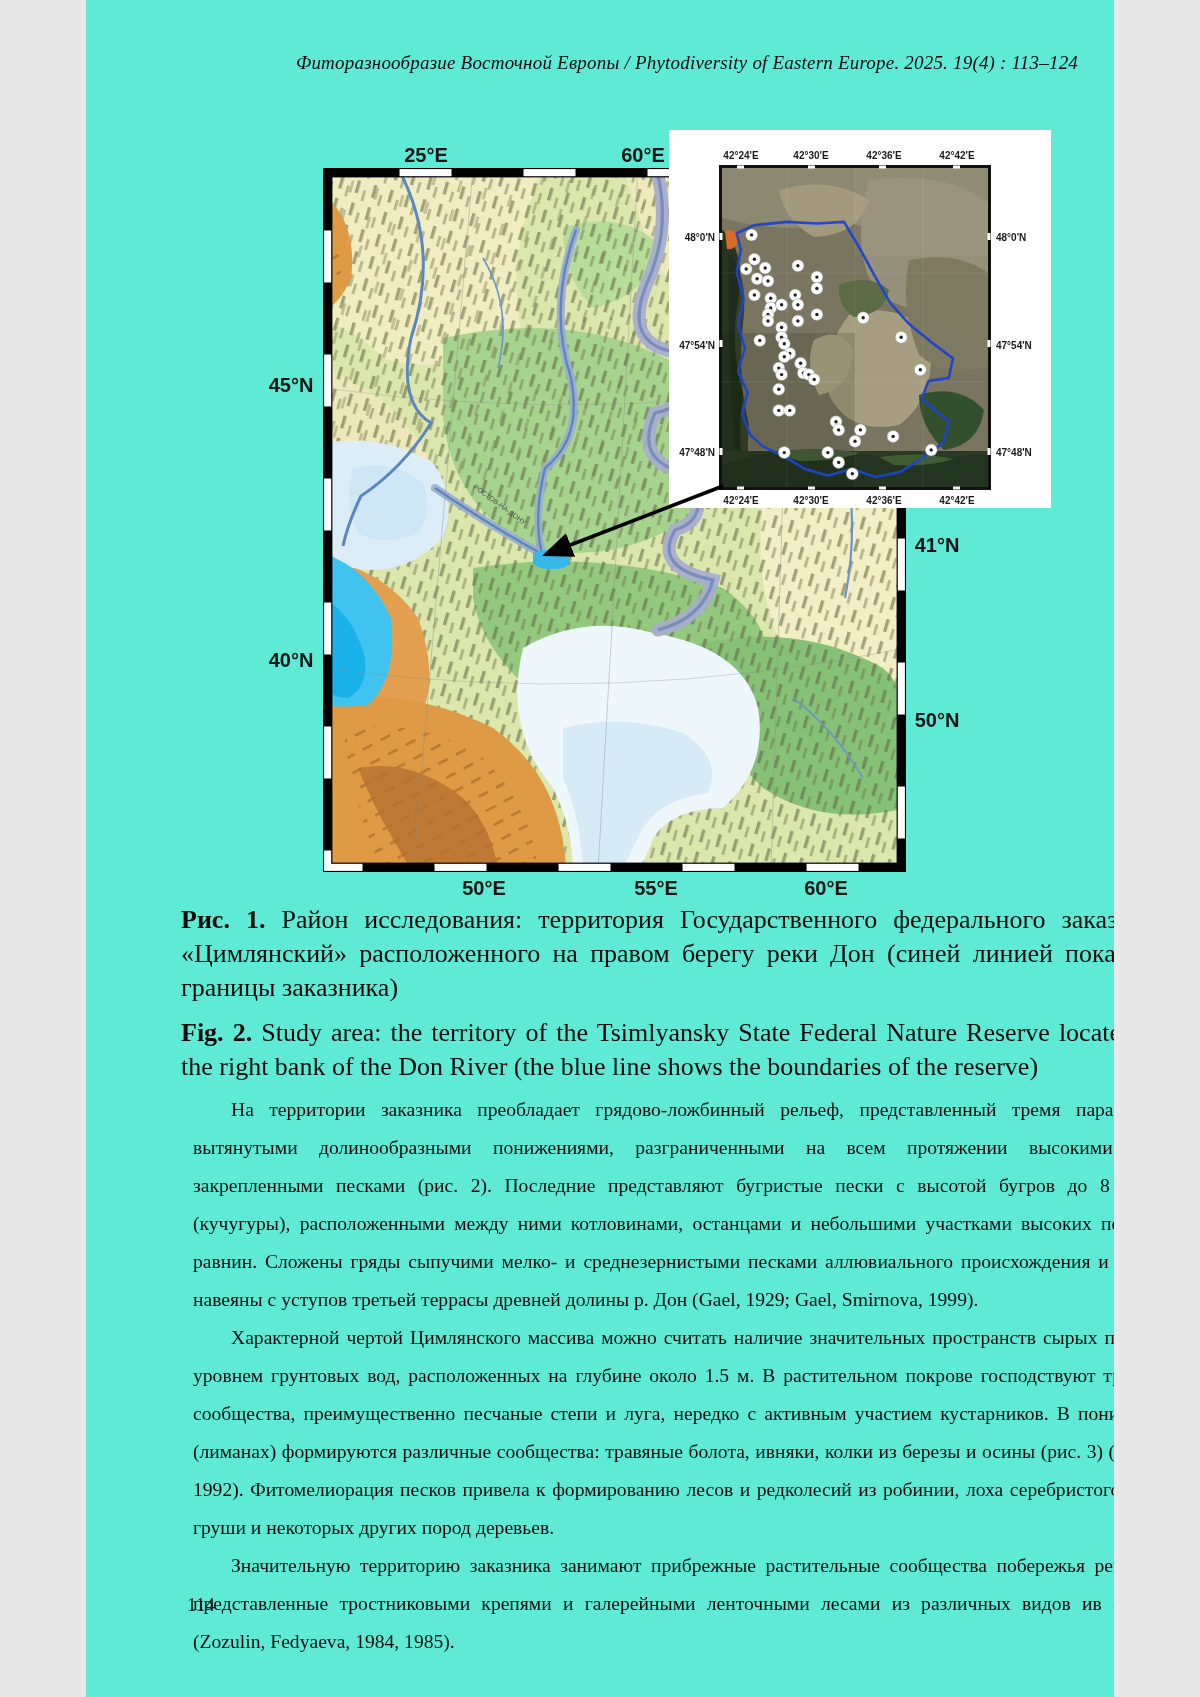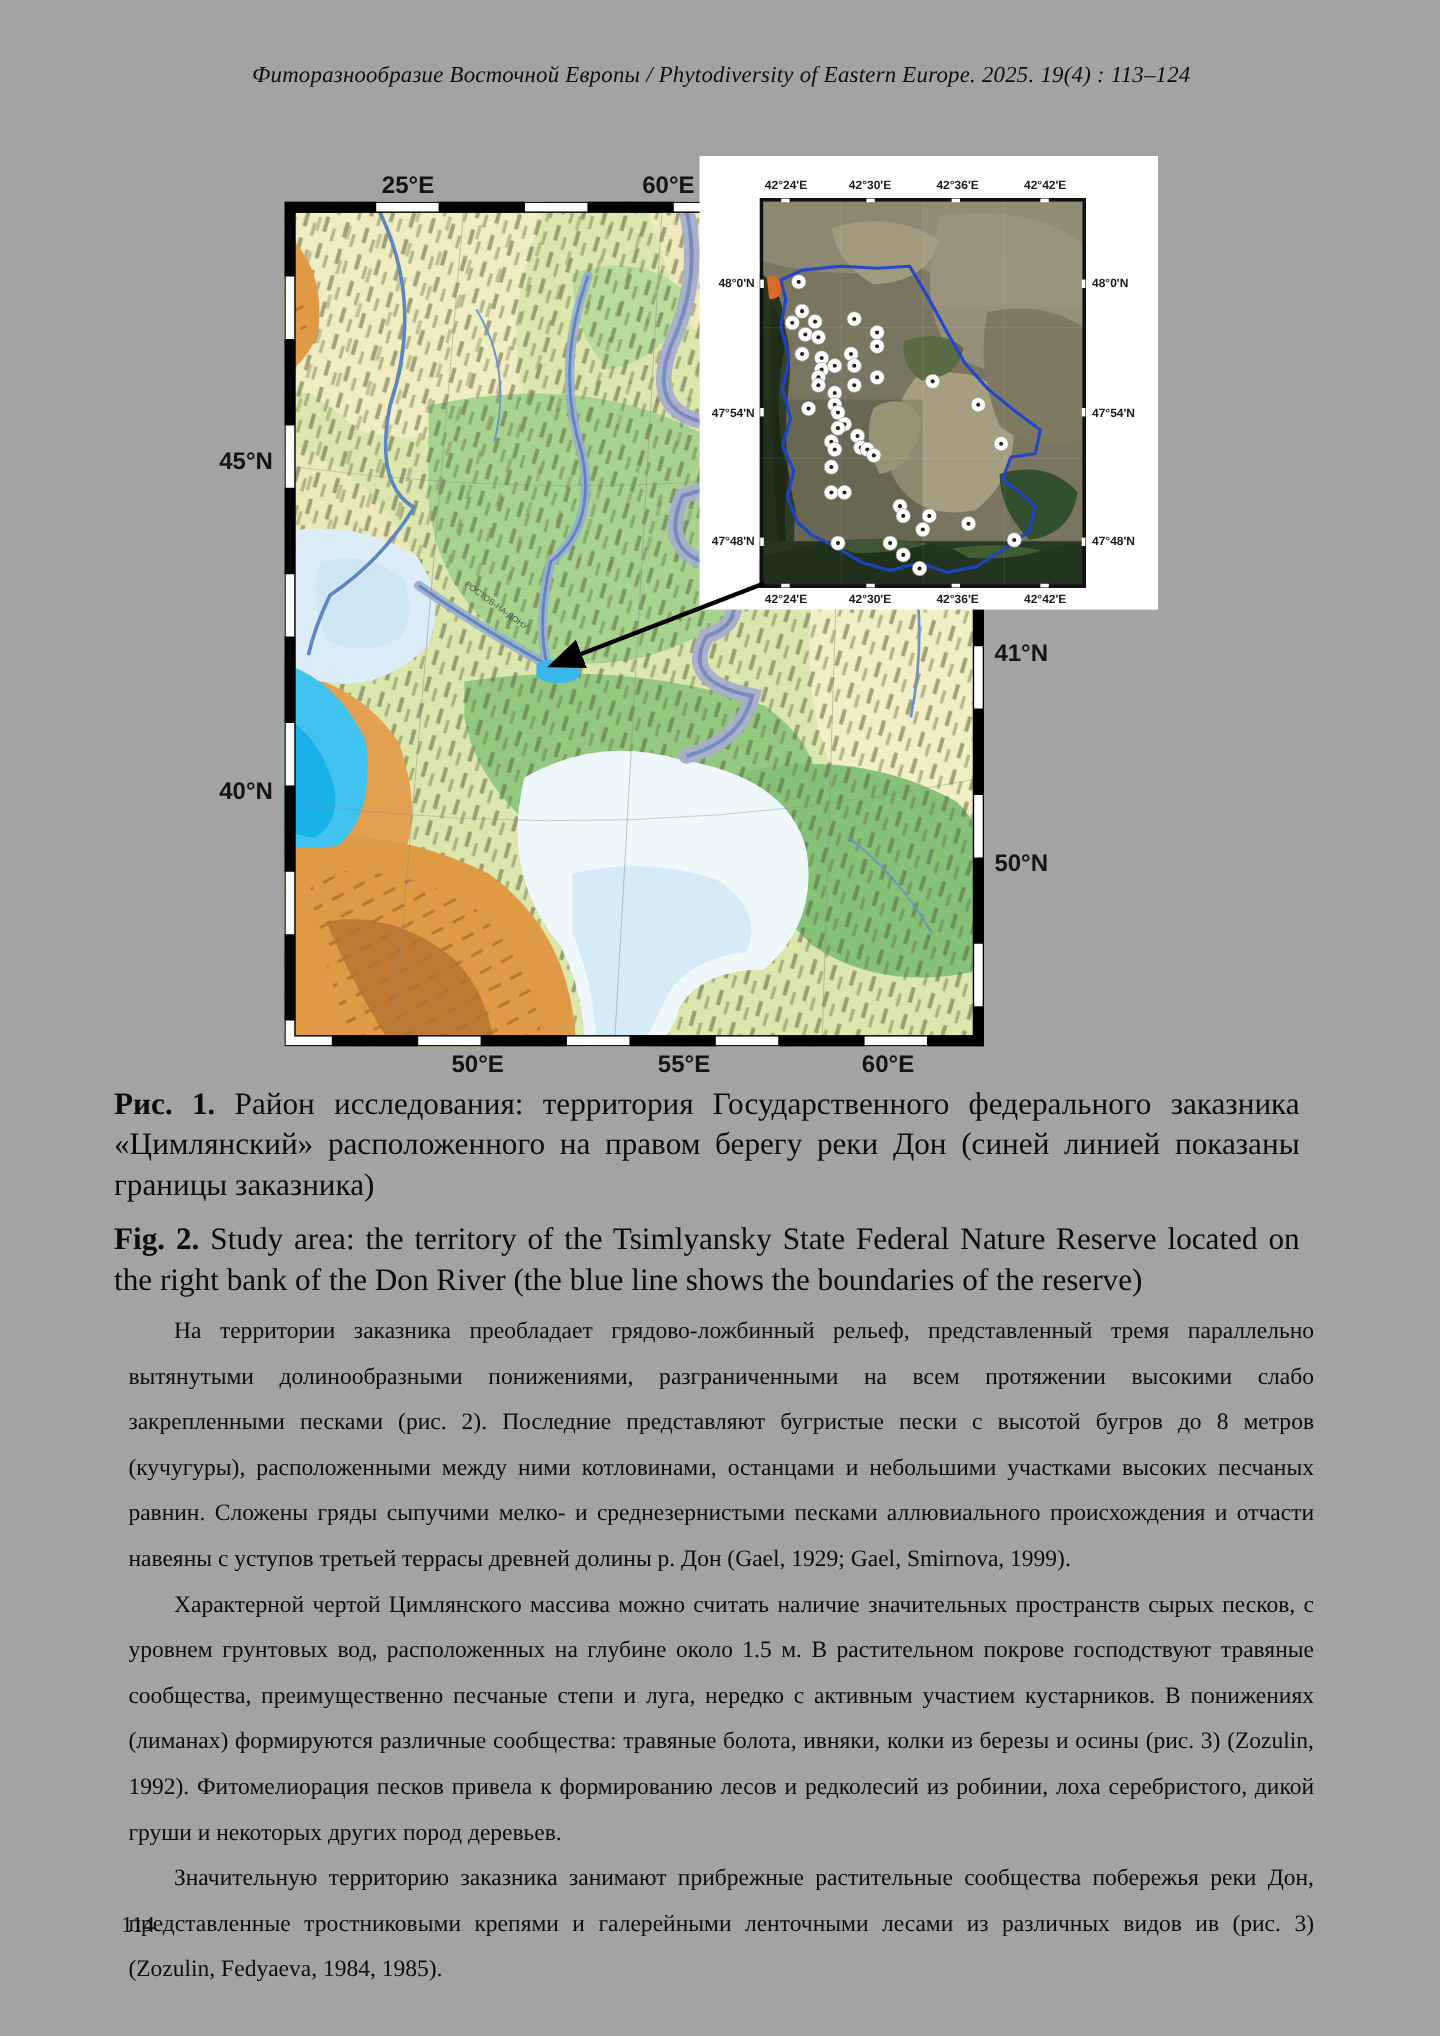--- a/index.html
+++ b/index.html
@@ -1,17 +1,17 @@
 <!DOCTYPE html>
 <html><head>
 <meta charset="utf-8">
 <style>
   html,body{margin:0;padding:0;background:#e8e8e8;}
   .page{
-    position:relative;width:1200px;height:1697px;background:#a3a3a3;
+    position:relative;width:1028px;height:1697px;background:#5eead4;
     margin:0 auto;overflow:hidden;
     font-family:"Liberation Serif","DejaVu Serif",serif;color:#111;
   }
   .header{
     position:absolute;left:107px;top:52px;width:988px;text-align:center;
     font-style:italic;font-size:19px;letter-spacing:.2px;color:#0d0d0d;
   }
   .figure{position:absolute;left:185px;top:130px;width:800px;height:790px;}
   .main-map{position:absolute;left:52px;top:38px;width:583px;height:704px;display:block;}
   .inset-backdrop{position:absolute;left:398px;top:0;width:382px;height:378px;background:#fff;}

